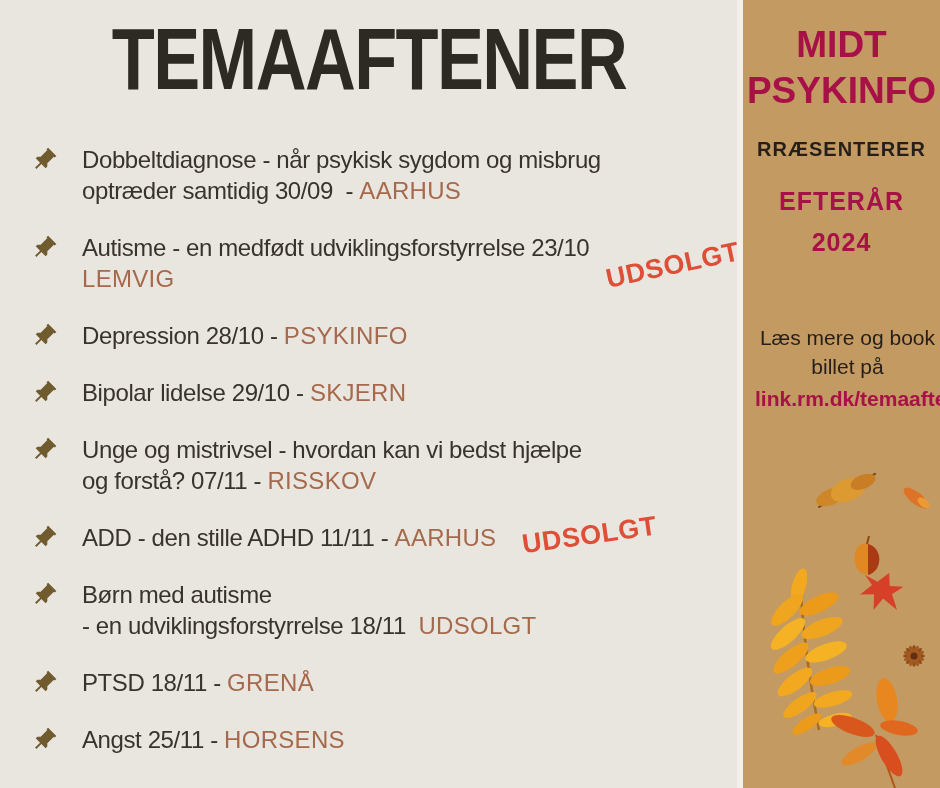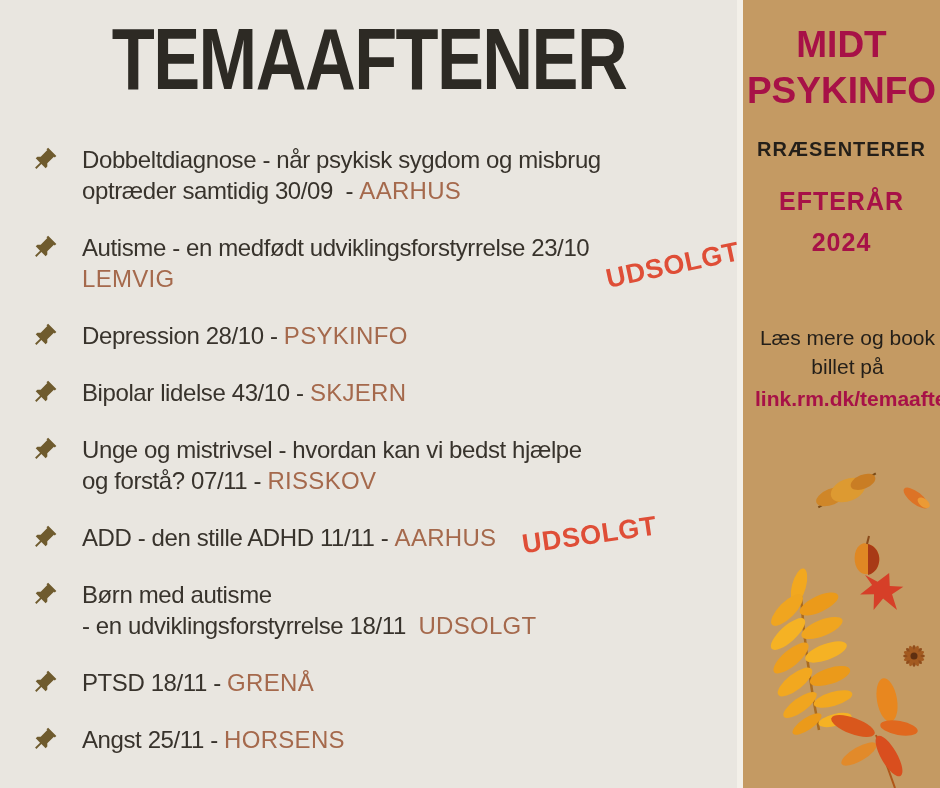--- a/index.html
+++ b/index.html
@@ -76,21 +76,21 @@
             </svg>
           </span>
         <p class="event-text"><span class="etext">Depression 28/10 - </span><span class="loc">PSYKINFO</span></p>
       </li>
       <li>
         <span class="pin">
             <svg viewBox="0 0 24 24">
               <path fill="currentColor" d="M16 12V4h1V2H7v2h1v8l-2 2v2h5.2v6h1.6v-6H18v-2l-2-2z" transform="rotate(45 12 12)"></path>
             </svg>
           </span>
-        <p class="event-text"><span class="etext">Bipolar lidelse 43/10 - </span><span class="loc">SKJERN</span></p>
+        <p class="event-text"><span class="etext">Bipolar lidelse 29/10 - </span><span class="loc">SKJERN</span></p>
       </li>
       <li>
         <span class="pin">
             <svg viewBox="0 0 24 24">
               <path fill="currentColor" d="M16 12V4h1V2H7v2h1v8l-2 2v2h5.2v6h1.6v-6H18v-2l-2-2z" transform="rotate(45 12 12)"></path>
             </svg>
           </span>
         <p class="event-text"><span class="etext">Unge og mistrivsel - hvordan kan vi bedst hjælpe
 og forstå? 07/11 - </span><span class="loc">RISSKOV</span></p>
       </li>

